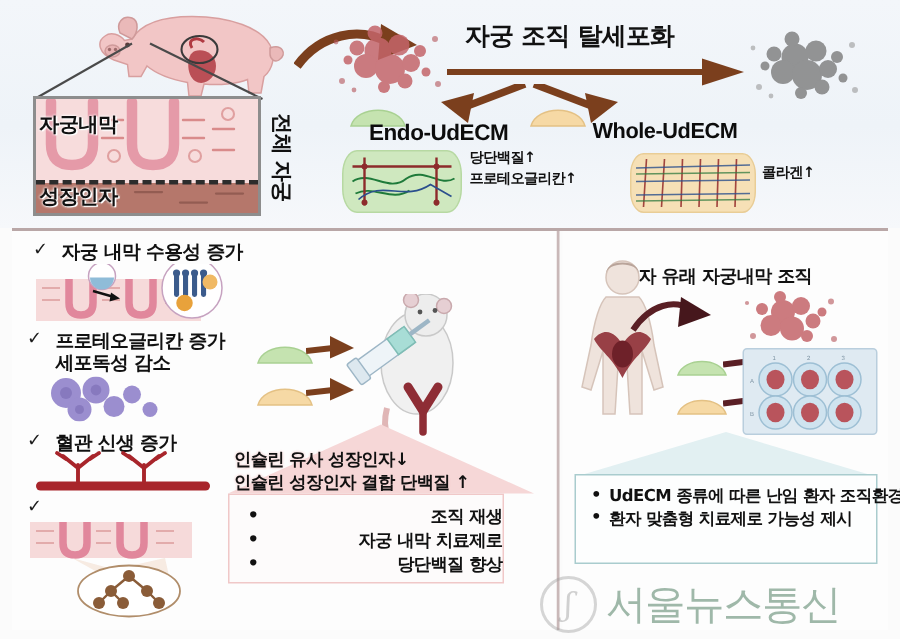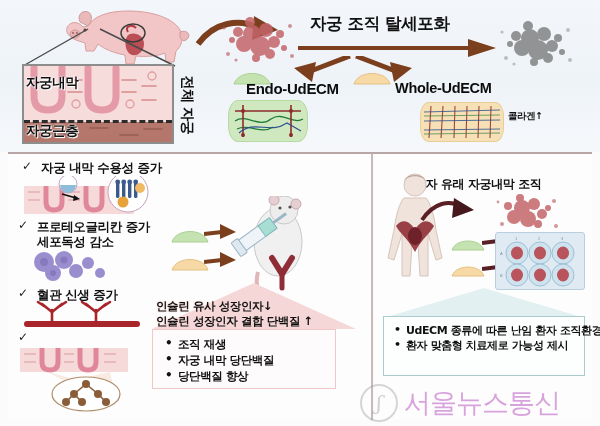--- a/index.html
+++ b/index.html
@@ -126,21 +126,21 @@
     border-left:102px solid transparent;
     border-right:102px solid transparent;
     border-bottom:46px solid #f6d7d7;
   }
   .igf-text{
     position:absolute;left:156px;top:299px;font-size:11.5px;line-height:15px;
     text-shadow:0 0 2px #f6d7d7,0 0 2px #f6d7d7;
   }
   .pink-box{
     position:absolute;left:152px;top:329px;width:184px;height:60px;
-    background:#fdfbfb;border:1.5px solid #f0c8c8;box-sizing:border-box;
+    background:#fdfbfb;border:1.5px solid #f0c8c8;box-sizing:border-box;text-align:right;
   }
   .pink-box ul{margin:0;padding:6px 0 0 12px;list-style:none;}
   .pink-box li{
     font-size:11.5px;line-height:16px;position:relative;padding-left:13px;
   }
   .pink-box li:before{
     content:"\2022";position:absolute;left:0;top:-1px;font-size:12px;
   }
 
   
@@ -177,21 +177,21 @@
   }
   .wm-ring{
     width:38px;height:38px;border-radius:50%;
     border:2px solid #9a9a9a;display:flex;align-items:center;justify-content:center;
     font-family:"DejaVu Serif","Liberation Serif",serif;
     font-style:italic;font-size:21px;color:#8e8e8e;
     box-sizing:border-box;
   }
   .wm-text{
     font-family:"DejaVu Sans","Liberation Sans",sans-serif;
-    font-size:27px;color:#a21caf;letter-spacing:-1px;font-weight:normal;
+    font-size:27px;color:#14532d;letter-spacing:-1px;font-weight:normal;
   }
 
   
   .arrow-svg{position:absolute;pointer-events:none;}
 </style>
 </head>
 <body>
 
 <div id="figure">
 
@@ -246,21 +246,21 @@
         <line x1="8" y1="64" x2="26" y2="64"></line>
           <line x1="36" y1="68" x2="54" y2="68"></line>
         <line x1="66" y1="62" x2="84" y2="62"></line>
           <line x1="96" y1="69" x2="114" y2="69"></line>
         <line x1="120" y1="63" x2="138" y2="63"></line>
       </g>
     </svg>
     <div class="dash"></div>
   </div>
   <div class="kr lbl-endo">자궁내막</div>
-  <div class="kr lbl-myo">자궁근층</div>
+  <div class="kr lbl-myo">성장인자</div>
 
   <div class="vert-label">
     <span class="kr">전체 자궁</span>
   </div>
 
   <svg class="arrow-svg" style="left:196px;top:14px;" width="86" height="40" viewBox="0 0 86 40">
     <path d="M2 30 C18 8 44 4 62 14" stroke="#7b3f1d" stroke-width="6" fill="none"></path>
     <polygon points="58,2 82,16 56,26" fill="#7b3f1d"></polygon>
   </svg>
 
@@ -384,20 +384,22 @@
           <line x1="3" y1="18" x2="79" y2="17"></line>
         <line x1="3" y1="27" x2="79" y2="26"></line>
       </g>
       <g stroke="#2f7a3f" stroke-width=".9" fill="none" opacity=".75">
         <line x1="3" y1="13" x2="79" y2="12"></line>
           <line x1="3" y1="31" x2="79" y2="30"></line>
       </g>
     </svg>
   </div>
 
+  <div class="kr note-endo">당단백질↑
+프로테오글리칸↑</div>
   <div class="kr note-whole">콜라겐↑</div>
 
   <div class="band-divider"></div>
   <div class="v-divider"></div>
 
   <div class="bottom-left"></div>
 
   <div class="check-item" style="left:22px;top:160px;width:210px;">
     <span class="chk">✓</span>
     <span class="kr txt">자궁 내막 수용성 증가</span>
@@ -554,21 +556,21 @@
     <line x1="0" y1="12" x2="18" y2="10" stroke="#7b3f1d" stroke-width="4"></line>
     <polygon points="16,2 32,10 16,17" fill="#7b3f1d"></polygon>
   </svg>
 
   <div class="pink-tri"></div>
   <div class="kr igf-text">인슐린 유사 성장인자↓
 인슐린 성장인자 결합 단백질 ↑</div>
   <div class="pink-box">
     <ul>
       <li class="kr">조직 재생</li>
-      <li class="kr">자궁 내막 당단백질</li>
+      <li class="kr">자궁 내막 치료제로</li>
       <li class="kr">당단백질 향상</li>
     </ul>
   </div>
 
   <div class="bottom-right"></div>
   <div class="kr patient-title">환자 유래 자궁내막 조직</div>
 
   <div class="human-wrap">
     <svg width="74" height="120" viewBox="0 0 74 120">
       <circle cx="37" cy="13" r="11" fill="#efe3dc" stroke="#d6c4ba"></circle>

